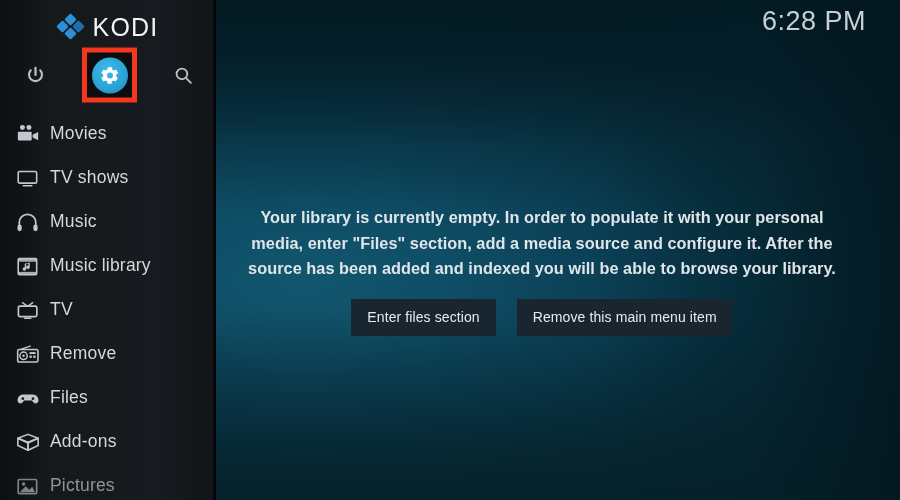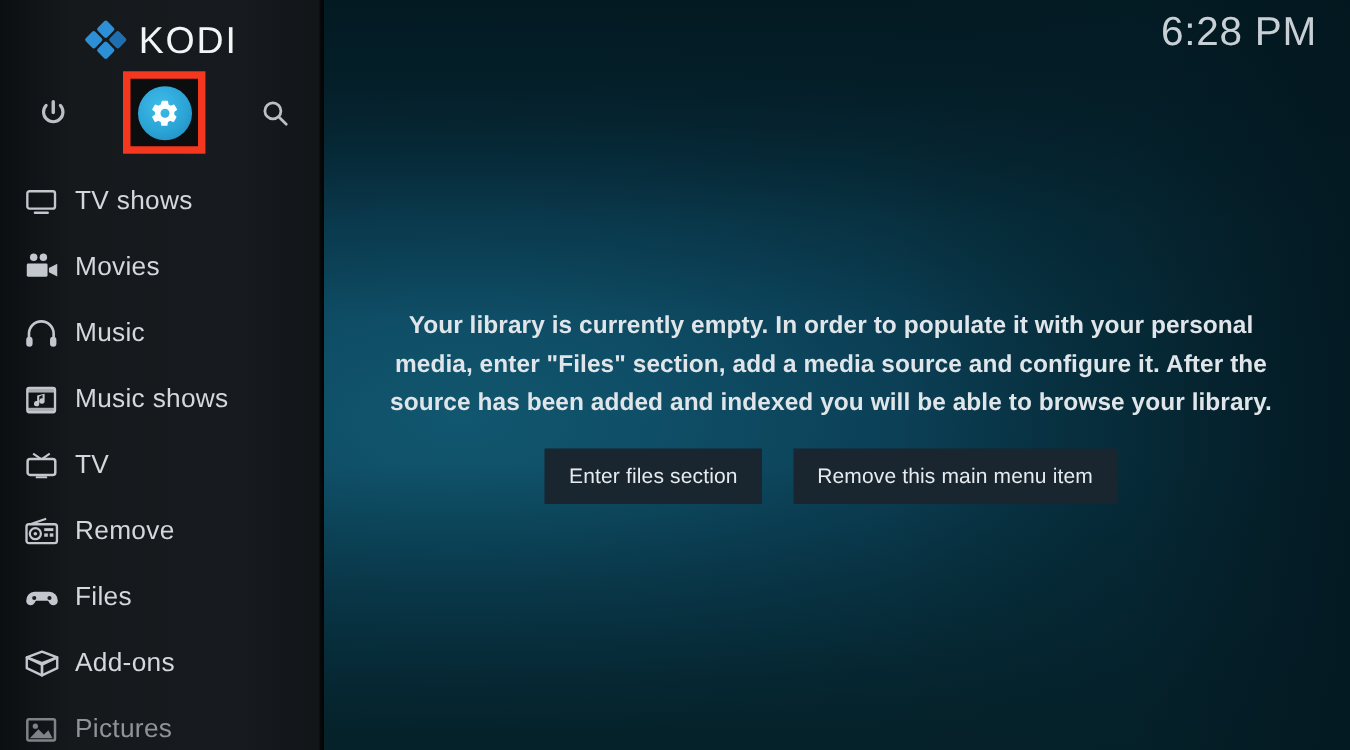--- a/index.html
+++ b/index.html
@@ -175,21 +175,21 @@
     font-size: 17.5px;
     letter-spacing: 0.2px;
     line-height: 1;
   }
   .menu-item.dim .menu-label { color: #8d949a; }
   .menu-item.dim .menu-icon  { opacity: 0.62; }
 
   
   #content {
     position: absolute;
-    left: 212px; top: 0;
+    left: 200px; top: 0;
     width: 684px;
     height: 396px;
     z-index: 4;
   }
   #clock {
     position: absolute;
     right: 18px;
     top: 4px;
     color: #c8d0d6;
     font-size: 27px;
@@ -278,57 +278,57 @@
           <path d="M14.8 14.8 L20.4 20.4" stroke="#b9c0c6" stroke-width="2.1" stroke-linecap="round"></path>
         </svg>
       </div>
 
     </div>
 
     <div id="menu">
         <div class="menu-item">
           <span class="menu-icon">
             <svg width="24" height="21" viewBox="0 0 26 22">
-              <rect x="2.4" y="3.4" width="20" height="12.6" rx="1.6" fill="none" stroke="#c2c8cd" stroke-width="1.7"></rect>
-              <rect x="7" y="18" width="11" height="1.8" rx="0.9" fill="#c2c8cd"></rect>
-            </svg>
-          </span>
-          <span class="menu-label">TV shows</span>
-        </div>
-        <div class="menu-item">
-          <span class="menu-icon">
-            <svg width="24" height="21" viewBox="0 0 26 22">
               <circle cx="7" cy="3.4" r="2.7" fill="#c2c8cd"></circle>
               <circle cx="14" cy="3.4" r="2.7" fill="#c2c8cd"></circle>
               <rect x="2" y="8" width="15" height="9.5" rx="1" fill="#c2c8cd"></rect>
               <path d="M18 11.2 L24 8.2 L24 17.3 L18 14.3 Z" fill="#c2c8cd"></path>
             </svg>
           </span>
           <span class="menu-label">Movies</span>
         </div>
         <div class="menu-item">
           <span class="menu-icon">
             <svg width="24" height="21" viewBox="0 0 26 22">
+              <rect x="2.4" y="3.4" width="20" height="12.6" rx="1.6" fill="none" stroke="#c2c8cd" stroke-width="1.7"></rect>
+              <rect x="7" y="18" width="11" height="1.8" rx="0.9" fill="#c2c8cd"></rect>
+            </svg>
+          </span>
+          <span class="menu-label">TV shows</span>
+        </div>
+        <div class="menu-item">
+          <span class="menu-icon">
+            <svg width="24" height="21" viewBox="0 0 26 22">
               <path d="M3.6 15 V 11 a 8.9 8.9 0 0 1 17.8 0 V 15" fill="none" stroke="#c2c8cd" stroke-width="1.9"></path>
               <rect x="1.6" y="13.2" width="4.6" height="7.2" rx="2.3" fill="#c2c8cd"></rect>
               <rect x="18.8" y="13.2" width="4.6" height="7.2" rx="2.3" fill="#c2c8cd"></rect>
             </svg>
           </span>
           <span class="menu-label">Music</span>
         </div>
         <div class="menu-item">
           <span class="menu-icon">
             <svg width="24" height="21" viewBox="0 0 26 22">
               <rect x="2.4" y="2.4" width="20" height="17.6" rx="1.4" fill="none" stroke="#c2c8cd" stroke-width="1.7"></rect>
               <rect x="2.4" y="2.4" width="20" height="3.4" fill="#c2c8cd" opacity="0.85"></rect>
               <rect x="2.4" y="16.8" width="20" height="3.2" fill="#c2c8cd" opacity="0.85"></rect>
               <path d="M11 8.6 v5.2 a1.9 1.9 0 1 1-1.5-1.85 V 8.0 l5.4-1.3 v5.2 a1.9 1.9 0 1 1-1.5-1.85 V 7.6 Z" fill="#c2c8cd"></path>
             </svg>
           </span>
-          <span class="menu-label">Music shows</span>
+          <span class="menu-label">Music library</span>
         </div>
         <div class="menu-item">
           <span class="menu-icon">
             <svg width="24" height="21" viewBox="0 0 26 22">
               <path d="M6.6 2.2 L12.4 6.2 M18.6 2.2 L12.8 6.2" stroke="#c2c8cd" stroke-width="1.5" fill="none"></path>
               <rect x="2.6" y="6.2" width="20" height="11.4" rx="1.8" fill="none" stroke="#c2c8cd" stroke-width="1.8"></rect>
               <rect x="8.4" y="18.6" width="8.4" height="1.5" rx="0.7" fill="#c2c8cd"></rect>
             </svg>
           </span>
           <span class="menu-label">TV</span>

